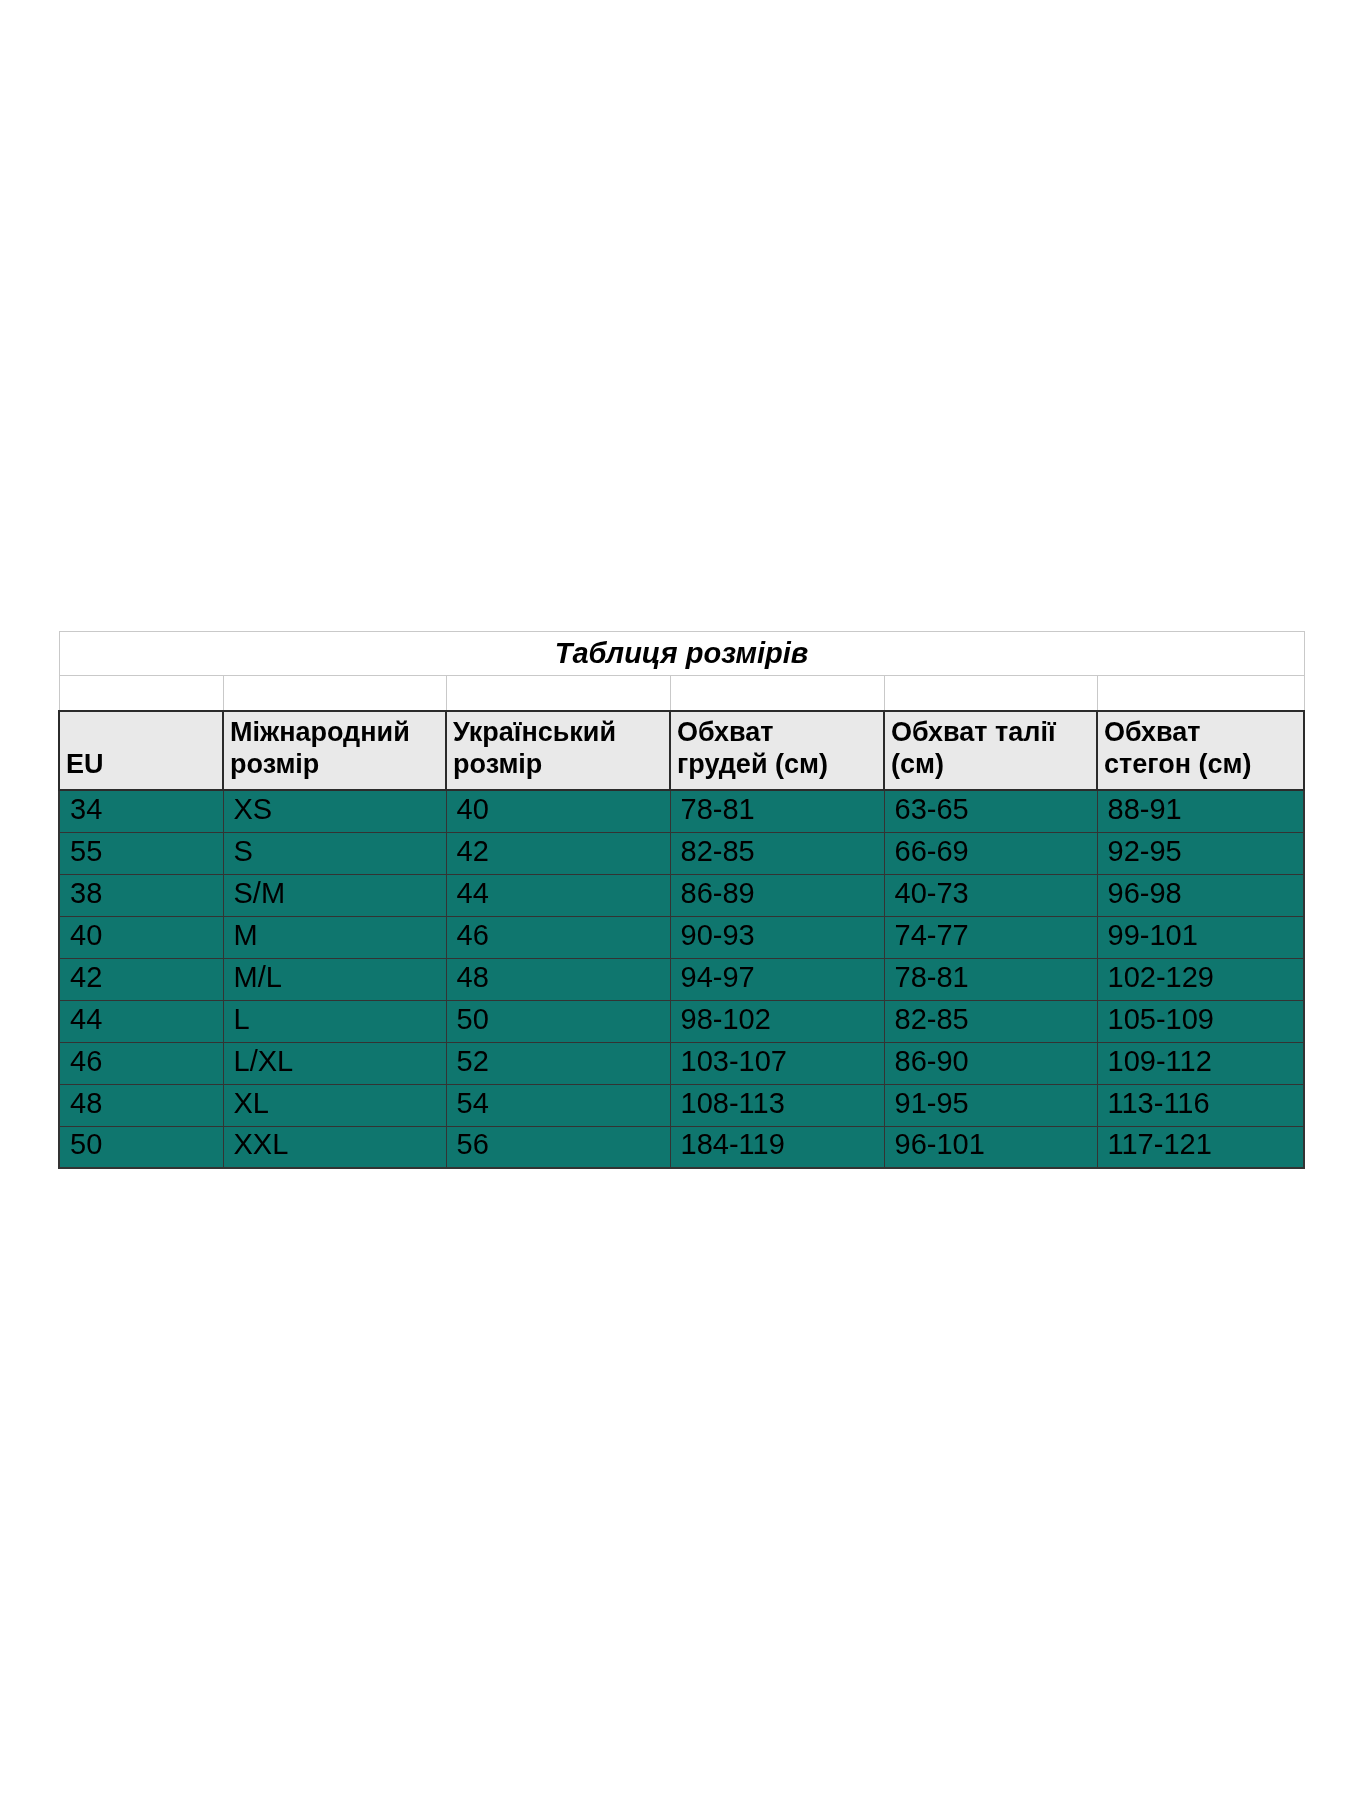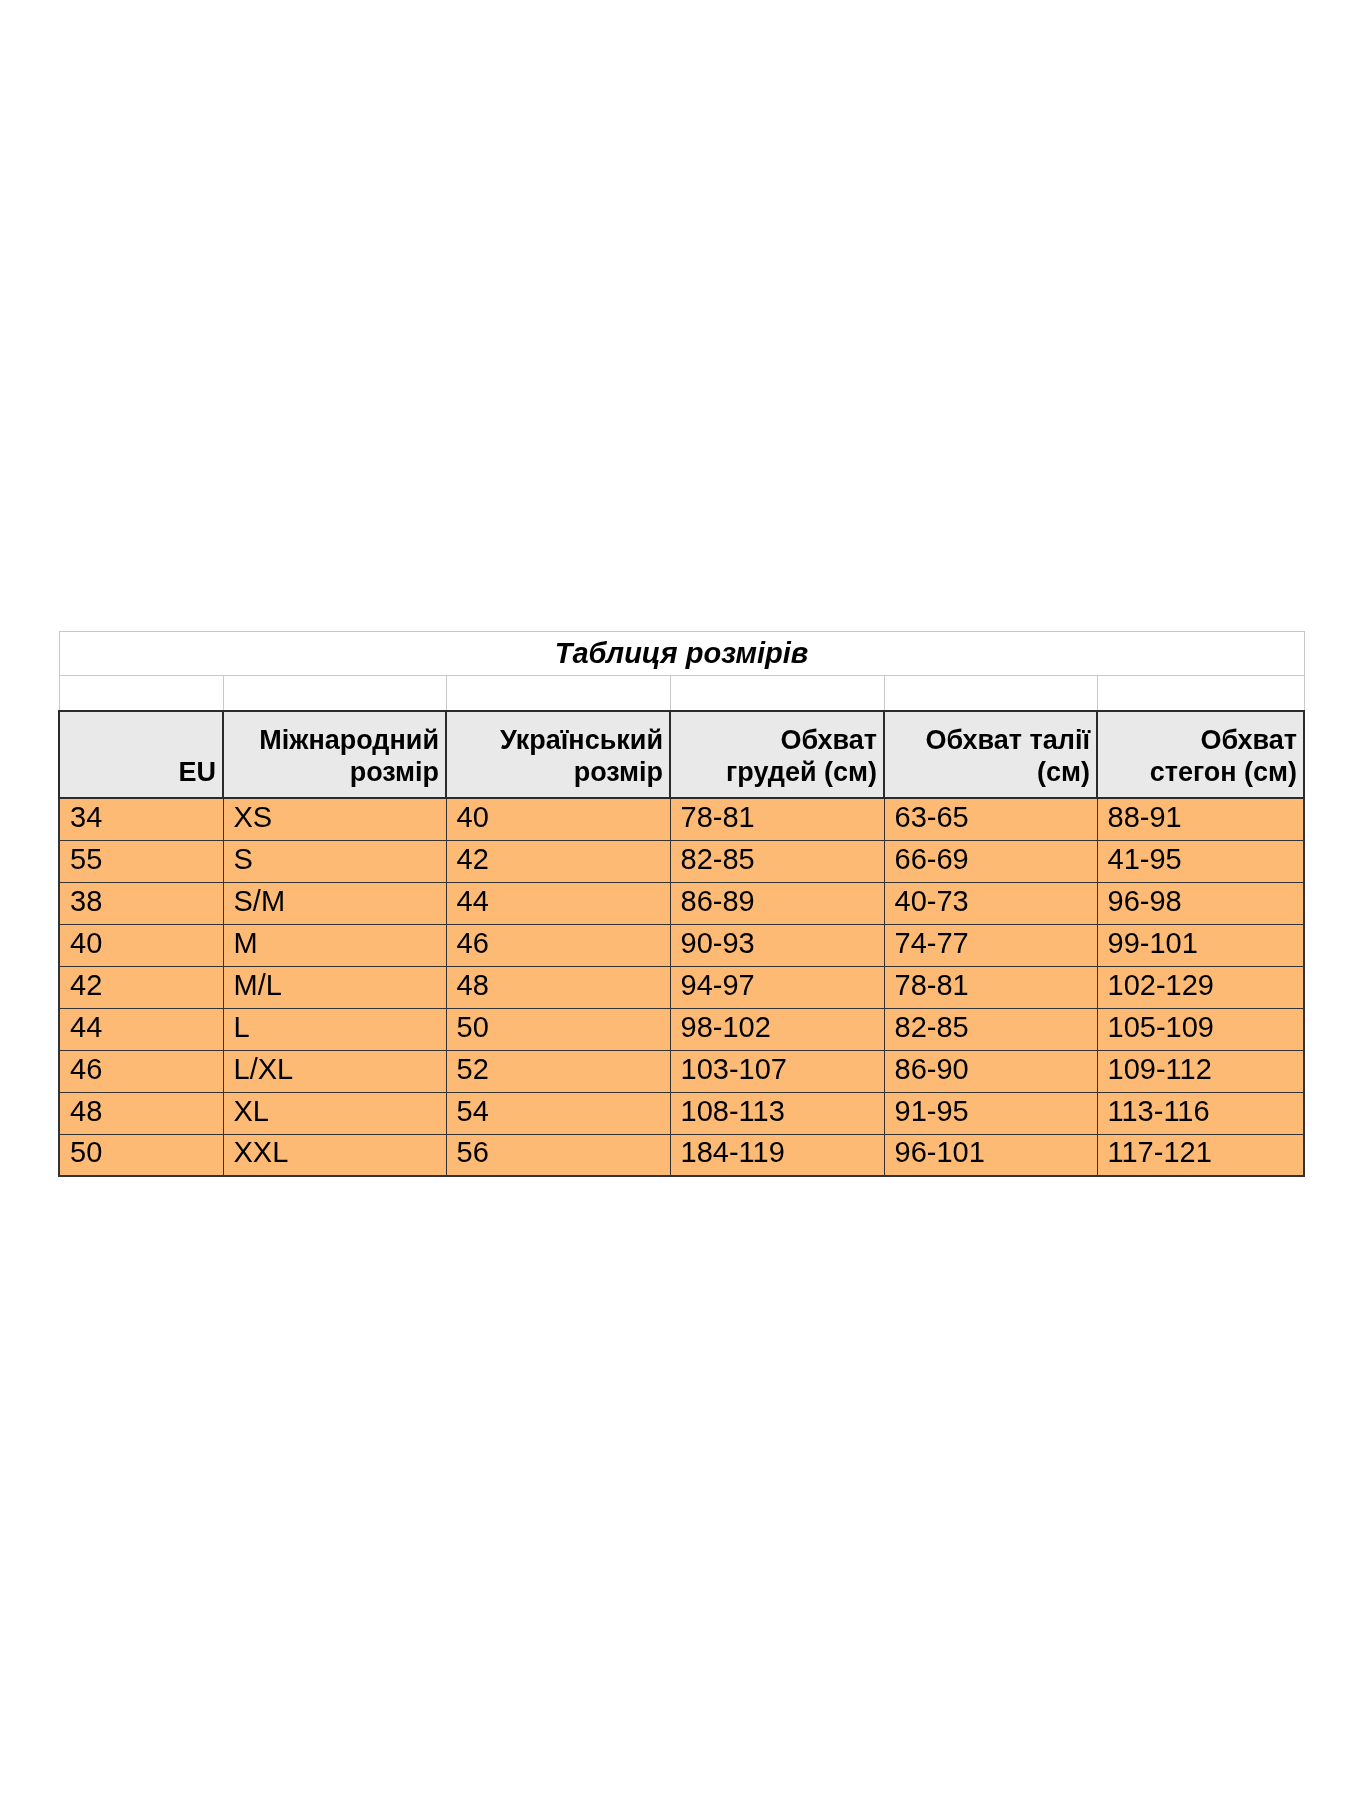--- a/index.html
+++ b/index.html
@@ -47,30 +47,30 @@
     padding: 0;
   }
   
   tr.header-row th {
     height: 73px;
     background: #e9e9e9;
     border: 2px solid #2b2b2b;
     font-weight: bold;
     font-size: 27px;
     line-height: 1.22;
-    text-align: right;
+    text-align: left;
     vertical-align: bottom;
-    padding: 12px 6px 8px 6px;
+    padding: 4px 6px 8px 6px;
     white-space: pre-line;
   }
   
   tr.data-row td {
     height: 42px;
     border: 1.5px solid #333333;
-    background: #fdba74;
+    background: #0f766e;
     font-size: 29px;
     text-align: left;
     vertical-align: bottom;
     padding: 0 6px 6px 10px;
     white-space: nowrap;
     overflow: hidden;
     margin-top: 44px;
   }
   tr.data-row td:first-child { border-left-width: 2px; }
   tr.data-row td:last-child  { border-right-width: 2px; }
@@ -122,21 +122,21 @@
         <td>78-81</td>
         <td>63-65</td>
         <td>88-91</td>
       </tr>
       <tr class="data-row">
         <td>55</td>
         <td>S</td>
         <td>42</td>
         <td>82-85</td>
         <td>66-69</td>
-        <td>41-95</td>
+        <td>92-95</td>
       </tr>
       <tr class="data-row">
         <td>38</td>
         <td>S/M</td>
         <td>44</td>
         <td>86-89</td>
         <td>40-73</td>
         <td>96-98</td>
       </tr>
       <tr class="data-row">

